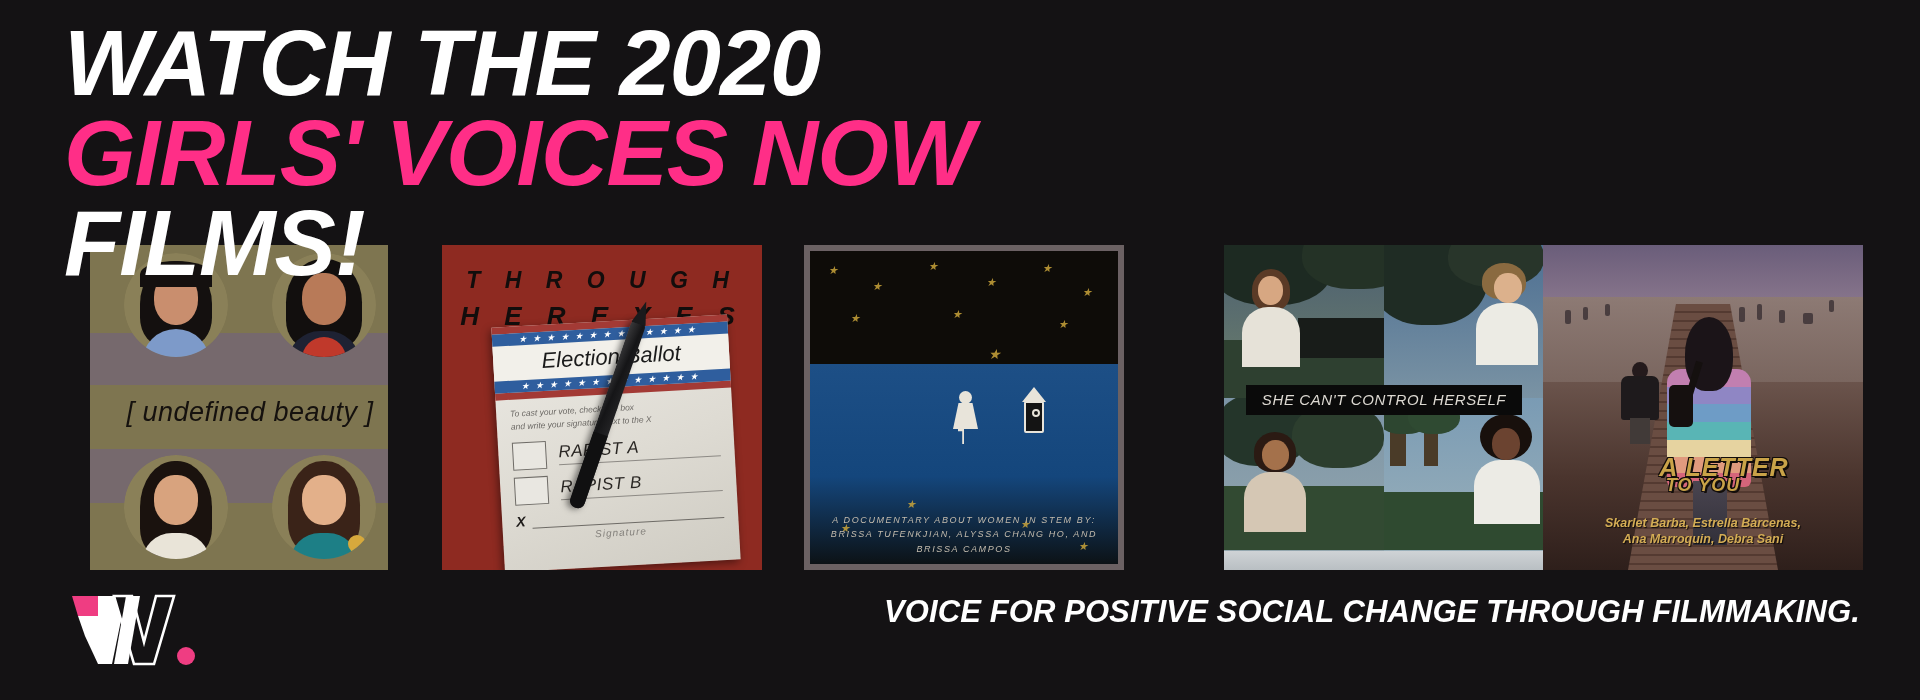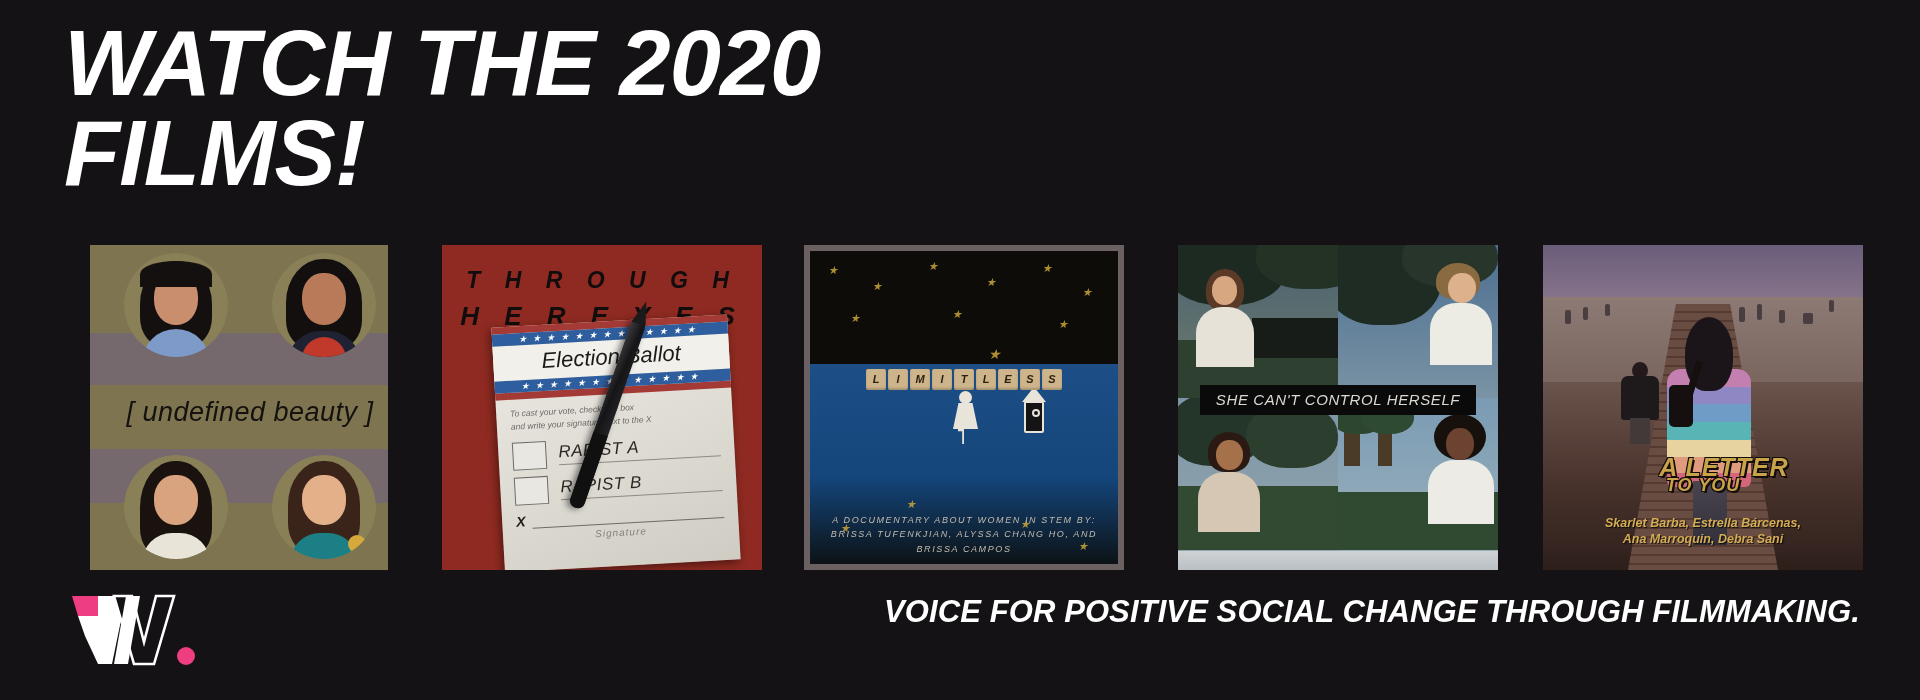--- a/index.html
+++ b/index.html
@@ -14,21 +14,21 @@
              font-family:"Liberation Sans", sans-serif; }
   .hl-white { color:#ffffff; }
   .hl-pink  { color:#ff2e87; }
 
   
   .posters { position:absolute; left:0; top:245px; width:1920px; height:330px; z-index:10; }
   .poster { position:absolute; top:0; width:320px; height:325px; overflow:hidden; }
   .p1 { left:68px;   }
   .p2 { left:442px;  }
   .p3 { left:804px;  }
-  .p4 { left:1178px; }
+  .p4 { left:1224px; }
   .p5 { left:1543px; }
 
   
   .ub { width:100%; height:100%; background:#7b6f67; position:relative;margin-left:22px; }
   .ub-band { position:absolute; left:0; width:100%; background:#7e7550; }
   .ub-b1 { top:0; height:88px; }
   .ub-b2 { top:140px; height:64px; }
   .ub-b3 { top:258px; height:67px; }
   .ub-mband { position:absolute; left:0; width:100%; background:#76696d; }
   .ub-m1 { top:88px; height:52px; }
@@ -159,20 +159,21 @@
   .tagline { position:absolute; left:280px; right:60px; top:14px; text-align:right;
              color:#fff; font-weight:700; font-size:31px; line-height:1.18; letter-spacing:0.1px; }
 </style>
 </head>
 <body>
 
 <div class="banner">
 
   <div class="headline">
     <div class="hl-line hl-white">WATCH THE 2020</div>
+    <div class="hl-line hl-pink">GIRLS' VOICES NOW</div>
     <div class="hl-line hl-white">FILMS!</div>
   </div>
 
   <div class="posters">
 
     <div class="poster p1">
       <div class="ub">
         <div class="ub-band ub-b1"></div>
         <div class="ub-mband ub-m1"></div>
         <div class="ub-band ub-b2"></div>
@@ -274,23 +275,20 @@
               <div class="fig-body"></div>
               <div class="fig-legs"></div>
           </div>
           <div class="rocket">
             <div class="rk-top"></div>
             <div class="rk-body">
                 <div class="rk-win"></div>
               </div>
           </div>
 
-          <div class="tiles">
-            <span class="tile">L</span><span class="tile">I</span><span class="tile">M</span><span class="tile">I</span><span class="tile">T</span><span class="tile">L</span><span class="tile">E</span><span class="tile">S</span><span class="tile">S</span>
-          </div>
 
           <div class="lim-cap">
             <div>A DOCUMENTARY ABOUT WOMEN IN STEM BY:</div>
             <div>BRISSA TUFENKJIAN, ALYSSA CHANG HO, AND</div>
             <div>BRISSA CAMPOS</div>
           </div>
         </div>
       </div>
     </div>
 

